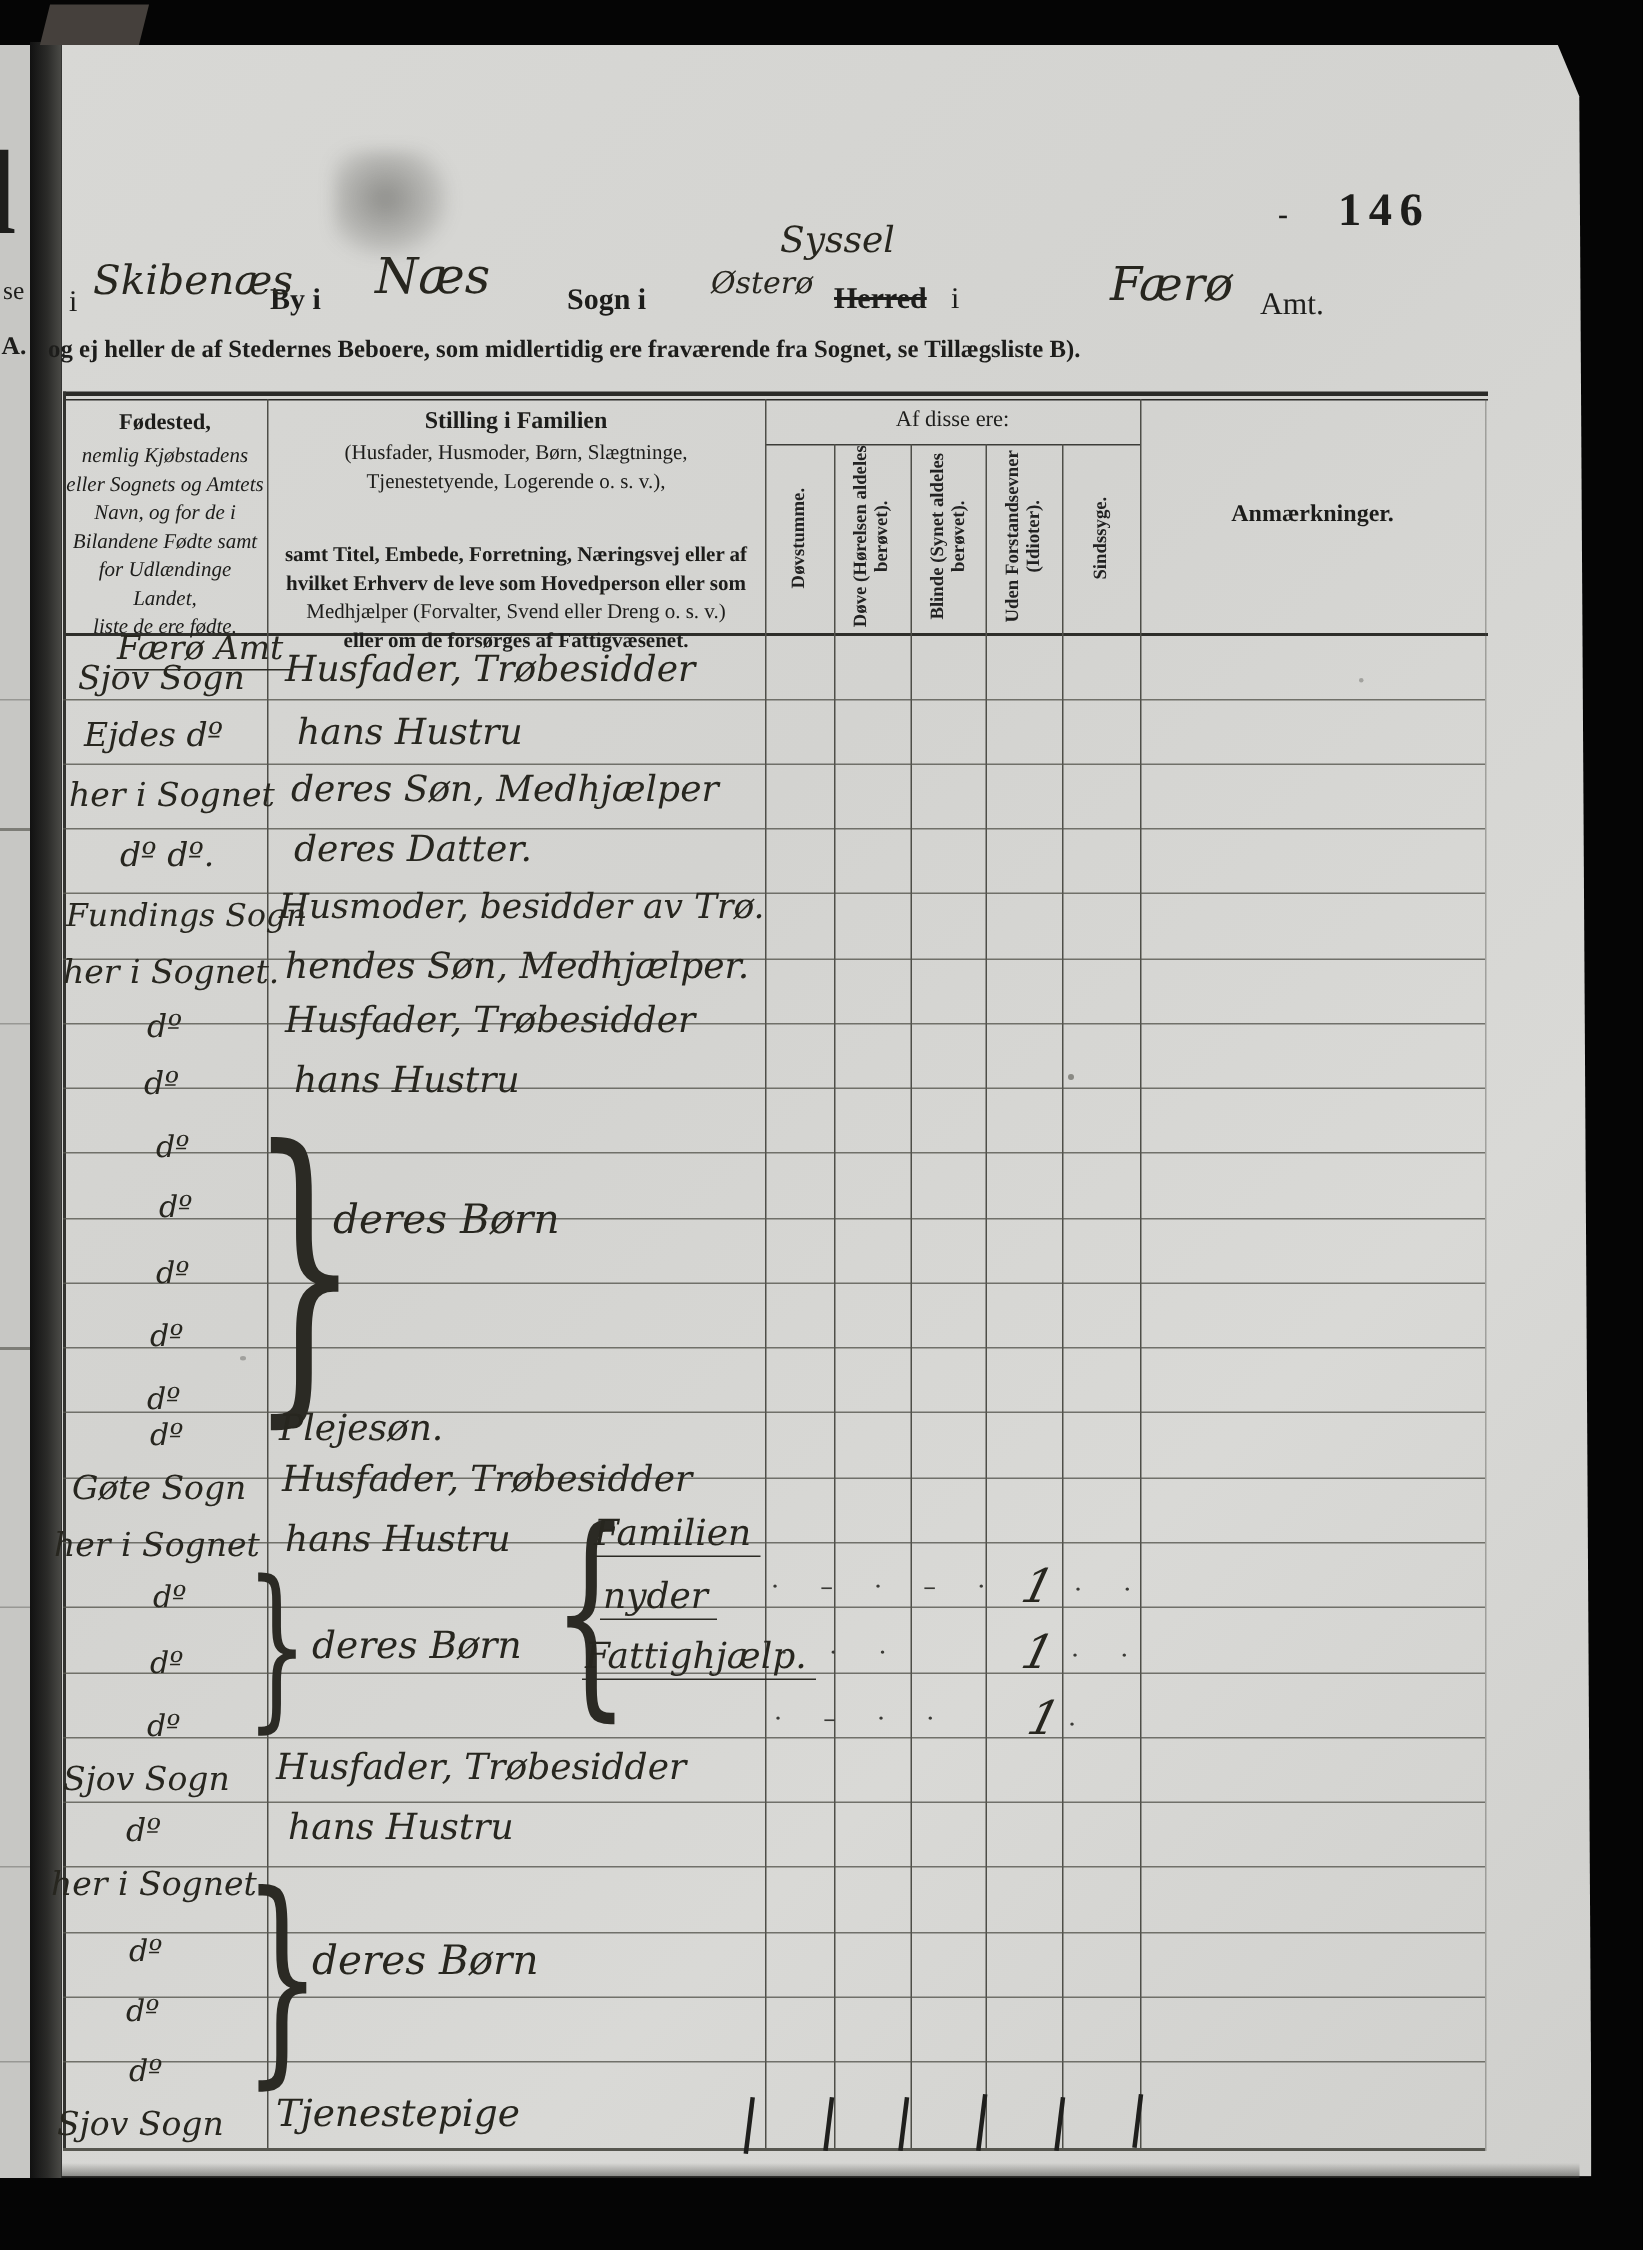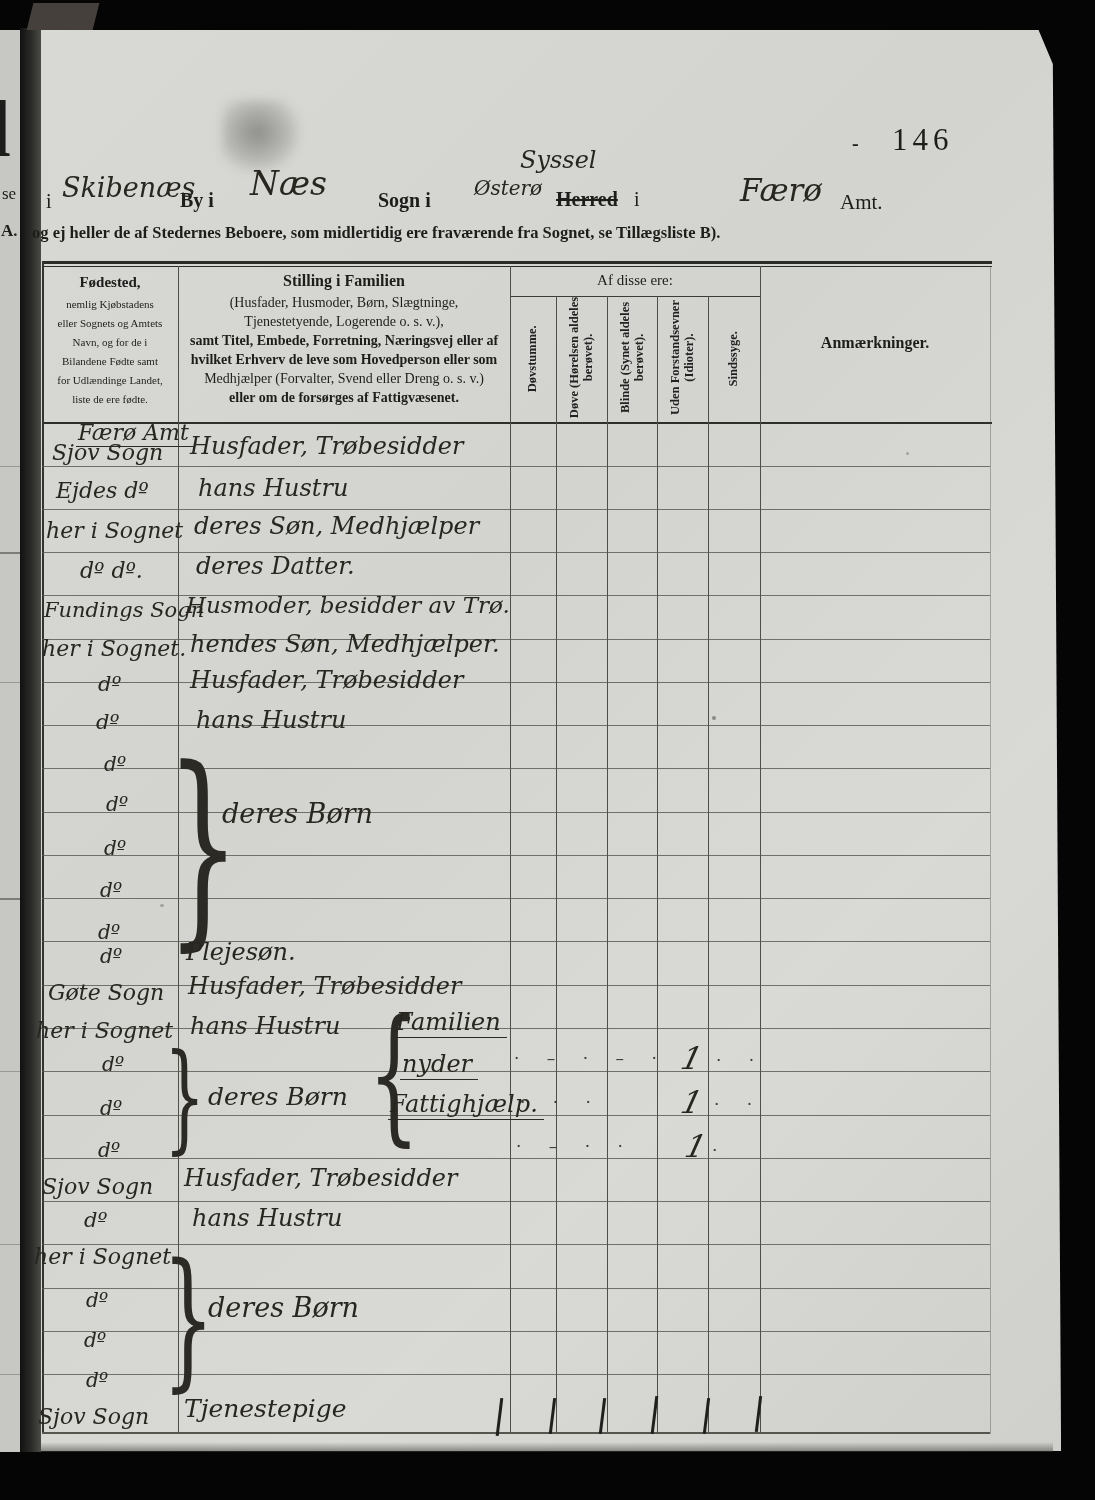--- a/index.html
+++ b/index.html
@@ -53,21 +53,21 @@
   <div class="abs strip-line" style="left:0;top:682px;width:20px;"></div>
   <div class="abs strip-line" style="left:0;top:898px;width:20px;opacity:.8;height:2px;"></div>
   <div class="abs strip-line" style="left:0;top:1071px;width:20px;"></div>
   <div class="abs strip-line" style="left:0;top:1244px;width:20px;"></div>
   <div class="abs strip-line" style="left:0;top:1374px;width:20px;"></div>
 
   <div class="abs" id="title-frag-clip">
     <span class="pr" style="display:block;margin-left:-34px;font-size:80px;font-weight:bold;">d</span>
   </div>
   <span class="abs pr" style="left:852px;top:132px;font-size:20px;font-weight:bold;z-index:4;">-</span>
-  <span class="abs pr" style="left:892px;top:122px;font-size:31px;font-weight:normal;letter-spacing:5px;z-index:4;">146</span>
+  <span class="abs pr" style="left:892px;top:122px;font-size:31px;font-weight:bold;letter-spacing:5px;z-index:4;">146</span>
 
   <span class="abs pr" style="left:46px;top:190px;font-size:20px;z-index:4;">i</span>
   <span class="abs hw" style="left:62px;top:172px;font-size:27px;">Skibenæs</span>
   <span class="abs pr" style="left:180px;top:189px;font-size:20px;font-weight:bold;">By i</span>
   <span class="abs hw" style="left:250px;top:164px;font-size:33px;">Næs</span>
   <span class="abs pr" style="left:378px;top:189px;font-size:20px;font-weight:bold;">Sogn i</span>
   <span class="abs hw" style="left:474px;top:176px;font-size:20px;">Østerø</span>
   <span class="abs hw" style="left:520px;top:146px;font-size:24px;">Syssel</span>
   <span class="abs pr" style="left:556px;top:188px;font-size:20px;font-weight:bold;text-decoration:line-through;">Herred</span>
   <span class="abs pr" style="left:634px;top:188px;font-size:20px;">i</span>
@@ -108,36 +108,36 @@
   <div class="abs hline" style="left:42px;top:1158px;width:948px;opacity:.8;"></div>
   <div class="abs hline" style="left:42px;top:1201px;width:948px;opacity:.8;"></div>
   <div class="abs hline" style="left:42px;top:1244px;width:948px;opacity:.8;"></div>
   <div class="abs hline" style="left:42px;top:1288px;width:948px;opacity:.8;"></div>
   <div class="abs hline" style="left:42px;top:1331px;width:948px;opacity:.8;"></div>
   <div class="abs hline" style="left:42px;top:1374px;width:948px;opacity:.8;"></div>
   <div class="abs hline" style="left:42px;top:1432px;width:948px;height:1.5px;"></div>
 
   <div class="abs pr" style="left:44px;top:274px;width:132px;text-align:center;z-index:4;">
     <div style="font-size:15px;font-weight:bold;margin-bottom:4px;">Fødested,</div>
-    <div style="font-size:11px;line-height:19px;">
+    <div style="font-size:14px;line-height:19px;font-style:italic;">
       <div>nemlig Kjøbstadens</div>
       <div>eller Sognets og Amtets</div>
       <div>Navn, og for de i</div>
       <div>Bilandene Fødte samt</div>
       <div>for Udlændinge Landet,</div>
       <div>liste de ere fødte.</div>
     </div>
   </div>
 
   <div class="abs pr" style="left:182px;top:272px;width:324px;text-align:center;z-index:4;">
     <div style="font-size:16px;font-weight:bold;margin-bottom:3px;text-align:center;">Stilling i Familien</div>
     <div style="font-size:14px;line-height:19px;">
       <div>(Husfader, Husmoder, Børn, Slægtninge,</div>
       <div>Tjenestetyende, Logerende o. s. v.),</div>
-      <div style="font-weight:bold;">samt Titel, Embede, Forretning, Næringsvej eller af</div>
+      <div style="font-weight:bold;margin-top:30px;">samt Titel, Embede, Forretning, Næringsvej eller af</div>
       <div style="font-weight:bold;">hvilket Erhverv de leve som Hovedperson eller som</div>
       <div>Medhjælper (Forvalter, Svend eller Dreng o. s. v.)</div>
       <div style="font-weight:bold;">eller om de forsørges af Fattigvæsenet.</div>
     </div>
   </div>
 
   <span class="abs pr" style="left:510px;top:272px;width:250px;text-align:center;font-size:15px;z-index:4;">Af disse ere:</span>
 
   <div class="abs vlabel pr" style="left:471px;top:352px;">Døvstumme.</div>
   <div class="abs vlabel pr" style="left:519px;top:344px;">Døve (Hørelsen aldeles berøvet).</div>

